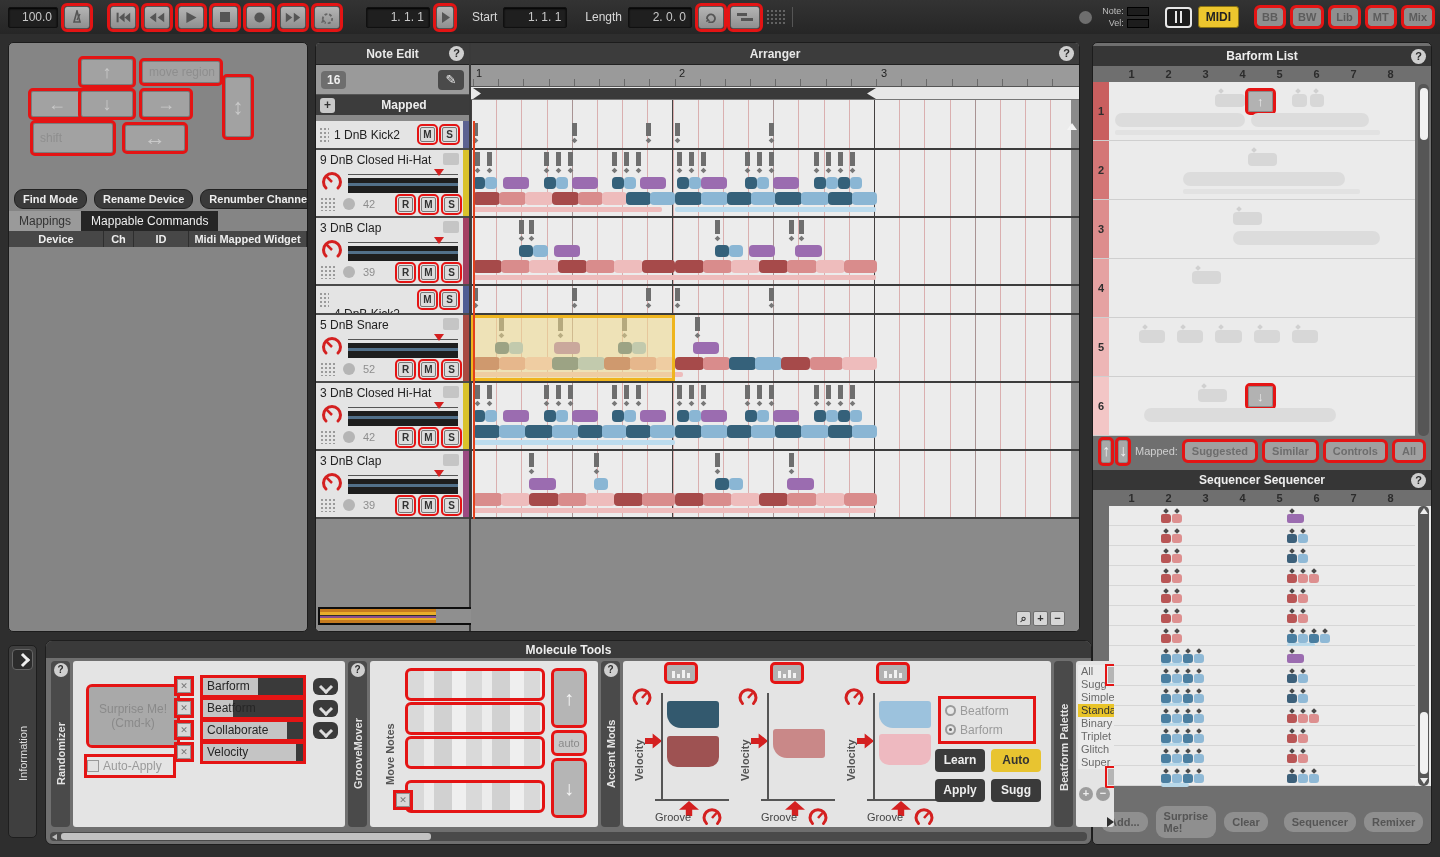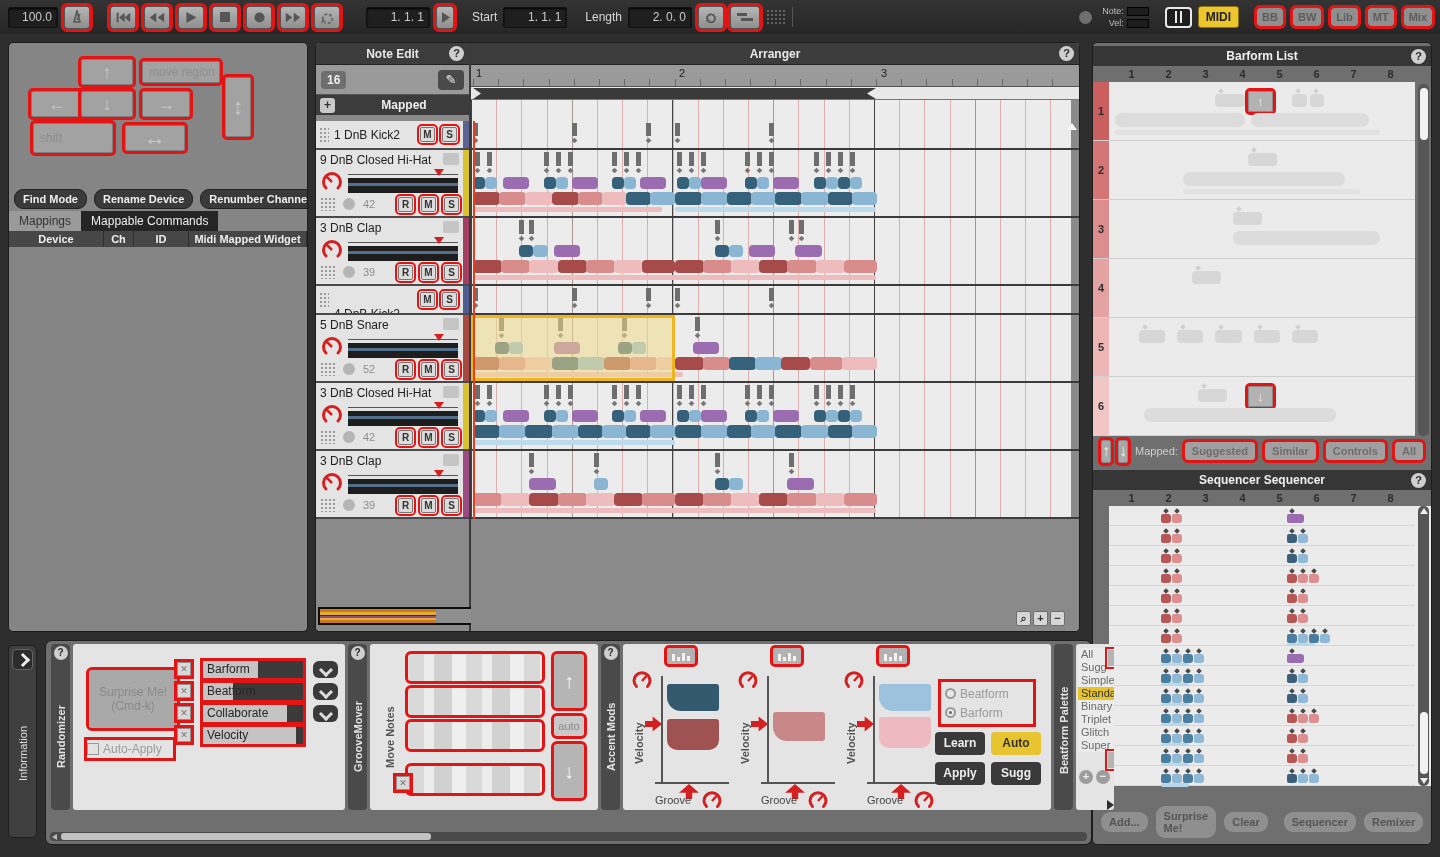--- a/index.html
+++ b/index.html
@@ -1274,20 +1274,21 @@
         <div class="act-btn">Add...</div>
         <div class="act-btn">Surprise Me!</div>
         <div class="act-btn">Clear</div>
         <div style="width: 2px; height: 18px; background: rgb(90, 90, 90);"></div>
         <div class="act-btn">Sequencer</div>
         <div class="act-btn">Remixer</div>
       </div>
   </div>
 
   <div id="molecule">
+    <div class="mt-title">Molecule Tools</div>
     <div class="mt-body">
       <div class="strip">
         <span class="help">?</span>
         <span class="vlabel">Randomizer</span>
       </div>
       <div class="mt-content" style="width:272px;">
         <div class="surprise ann" style="left:16px; top:26px; width:88px; height:58px;">
           <span>Surprise Me!</span>
           <span>(Cmd-k)</span>
         </div>

